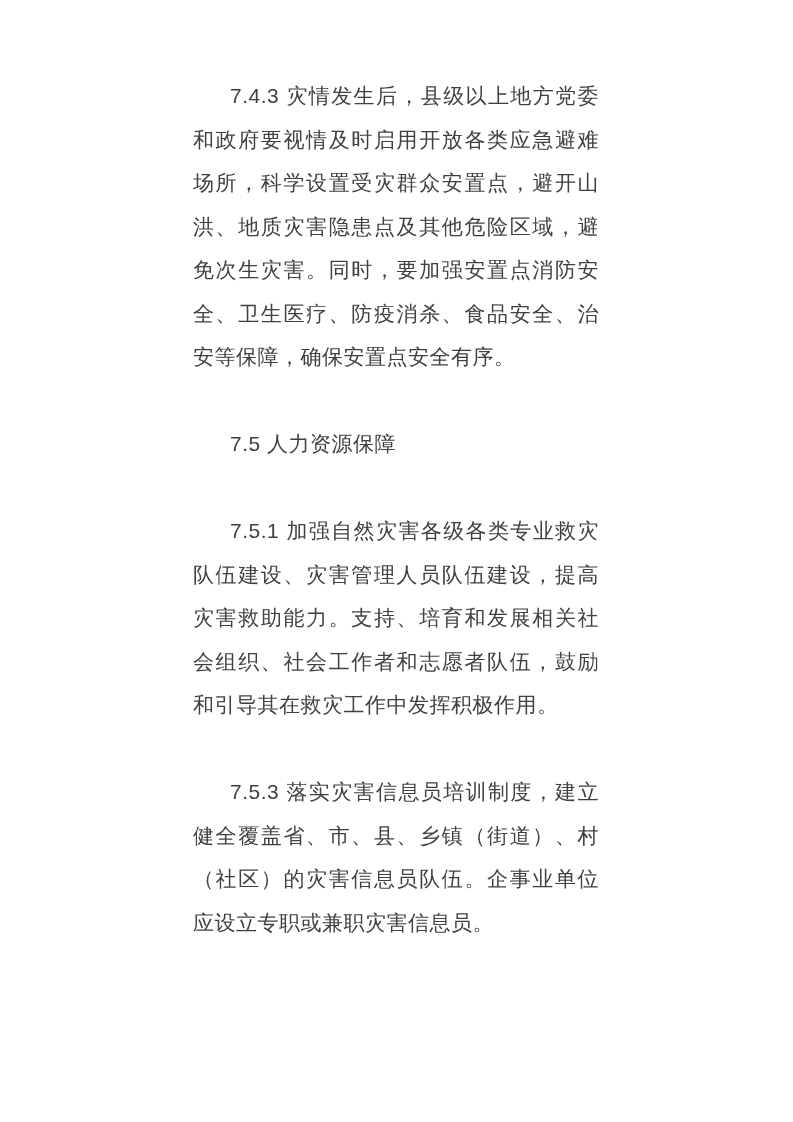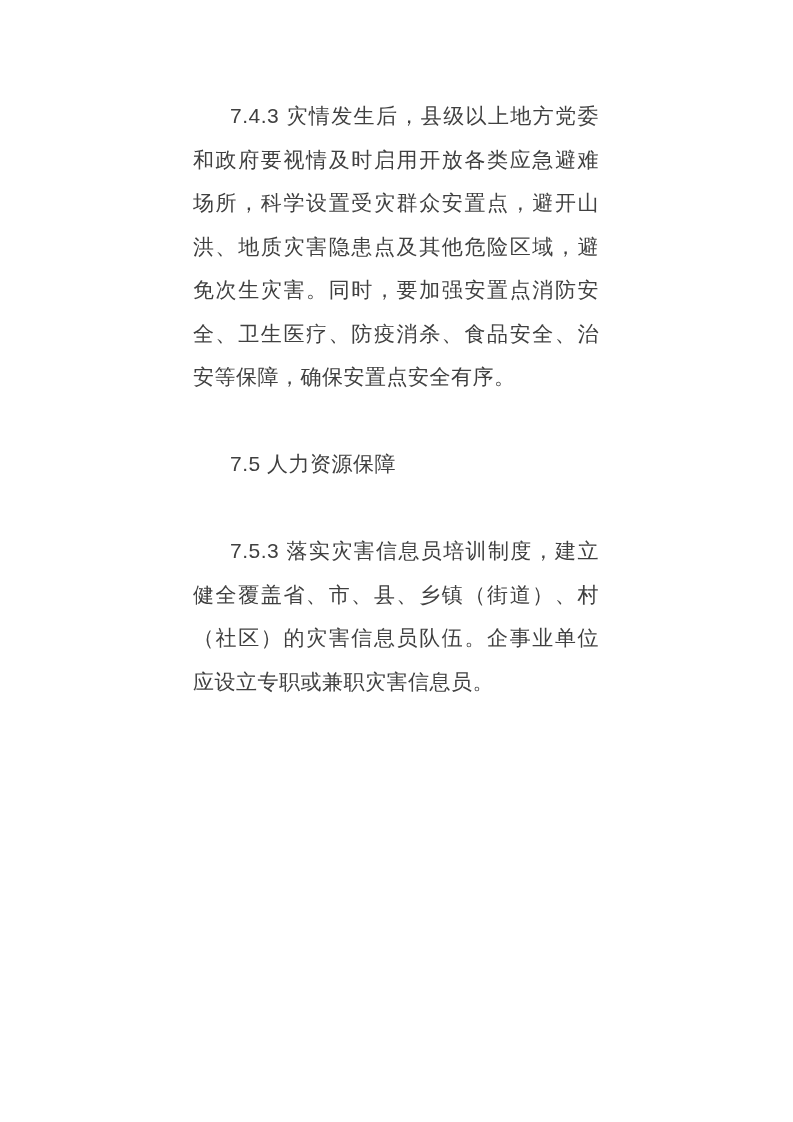--- a/index.html
+++ b/index.html
@@ -9,21 +9,21 @@
   body {
     width: 793px;
     height: 1122px;
     background: #ffffff;
     overflow: hidden;
   }
   .page {
     box-sizing: border-box;
     width: 793px;
     height: 1122px;
-    padding: 94px 194px 0 193px;
+    padding: 74px 194px 0 193px;
     background: #ffffff;
     font-family: "Liberation Sans", sans-serif;
     font-size: 21px;
     line-height: 43.5px;
     color: #404040;
   }
   .para {
     margin: 0 0 43.5px 0;
     text-indent: 37px;
     text-align: justify;
@@ -35,16 +35,17 @@
   }
 </style>
 </head>
 <body>
 
 <div class="page">
   <p class="para">7.4.3 灾情发生后，县级以上地方党委和政府要视情及时启用开放各类应急避难场所，科学设置受灾群众安置点，避开山洪、地质灾害隐患点及其他危险区域，避免次生灾害。同时，要加强安置点消防安全、卫生医疗、防疫消杀、食品安全、治安等保障，确保安置点安全有序。</p>
 
   <p class="para heading">7.5 人力资源保障</p>
 
+  <p class="para">7.5.1 加强自然灾害各级各类专业救灾队伍建设、灾害管理人员队伍建设，提高灾害救助能力。支持、培育和发展相关社会组织、社会工作者和志愿者队伍，鼓励和引导其在救灾工作中发挥积极作用。</p>
 
 
   <p class="para">7.5.3 落实灾害信息员培训制度，建立健全覆盖省、市、县、乡镇（街道）、村（社区）的灾害信息员队伍。企事业单位应设立专职或兼职灾害信息员。</p>
 </div>
 
 </body></html>

